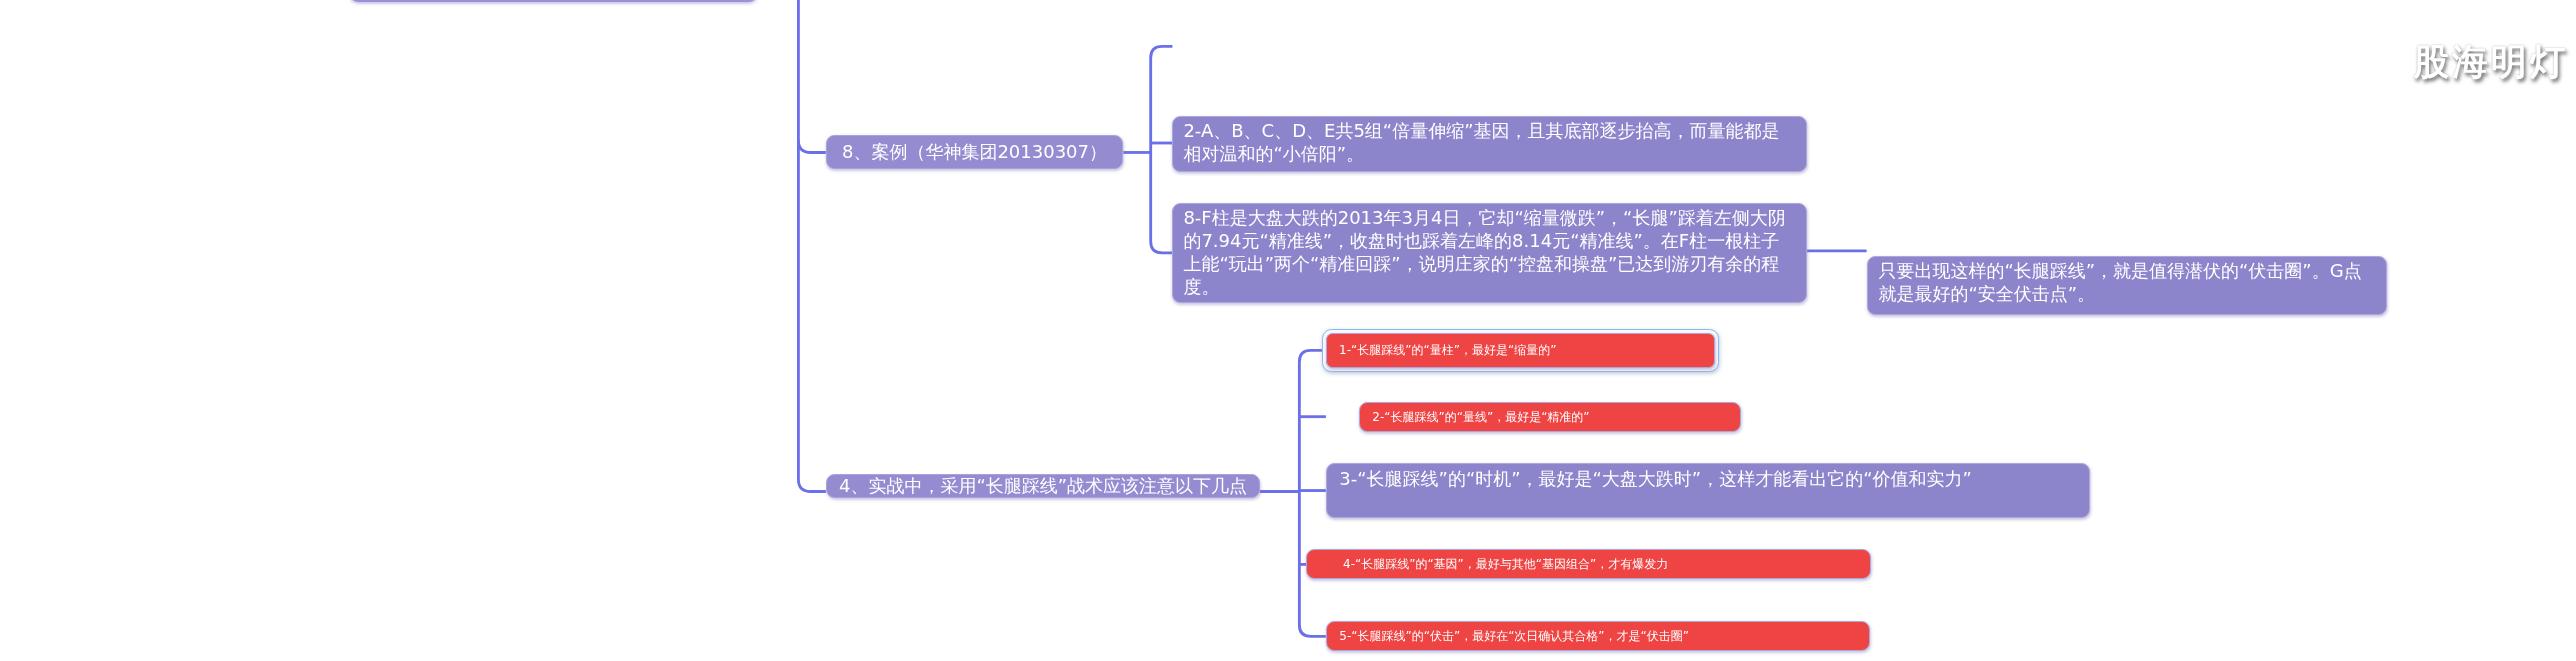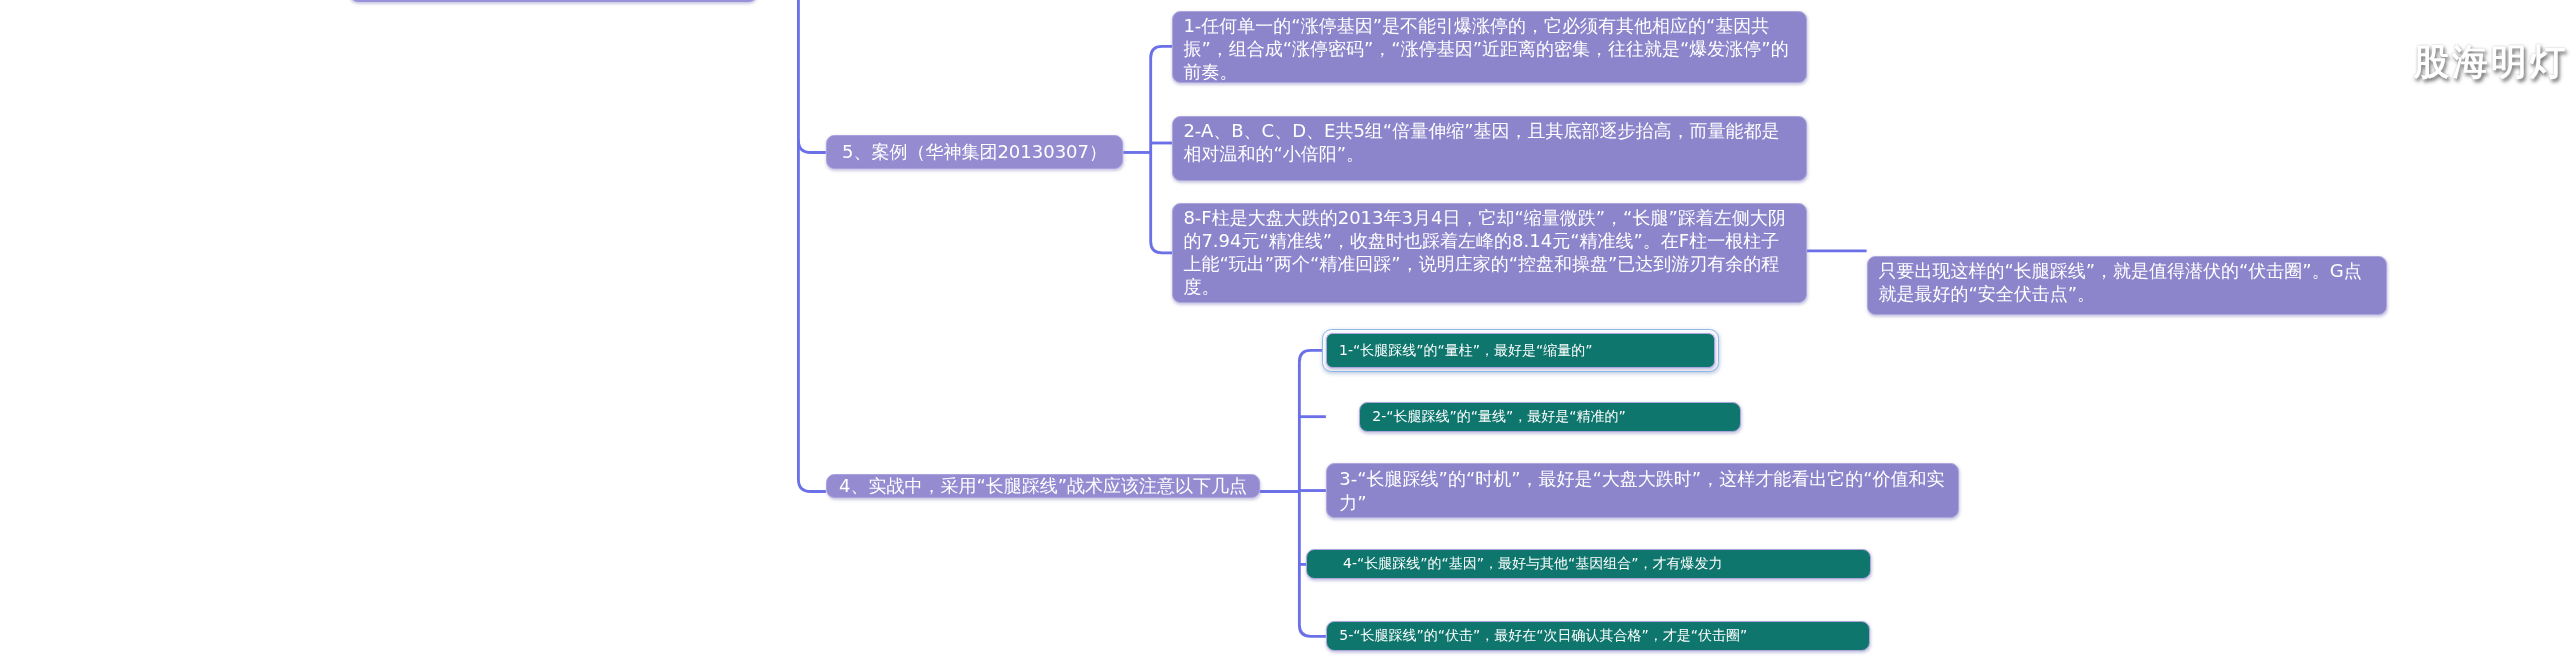--- a/index.html
+++ b/index.html
@@ -15,23 +15,23 @@
     font-size:18px;white-space:nowrap;
     box-shadow:0.9px 1.9px 2.8px rgba(140,135,190,.45);
   }
   .para-node{
     background:#8d85cb;border:1.9px solid #aea7dd;
     font-size:18px;line-height:23px;padding:1.9px 10.4px;
     overflow:hidden;text-align:left;
     box-shadow:0.9px 1.9px 2.8px rgba(140,135,190,.45);
   }
   .leaf-node{
-    background:#0f766e;border:1.9px solid #aea7dd;
+    background:#ef4444;border:1.9px solid #aea7dd;
     display:flex;align-items:center;
-    font-size:14px;white-space:nowrap;padding:0 12.3px;
+    font-size:12px;white-space:nowrap;padding:0 12.3px;
     overflow:hidden;
     box-shadow:0.9px 1.9px 2.8px rgba(140,135,190,.45);
   }
   .para-leaf{
     background:#8d85cb;border:1.9px solid #aea7dd;
     font-size:18px;line-height:24px;padding:2.8px 12.3px;
     overflow:hidden;text-align:left;
     box-shadow:0.9px 1.9px 2.8px rgba(140,135,190,.45);
   }
   .selected-wrap{
@@ -69,42 +69,41 @@
       <path d="M1400 370 H1384 Q1372 370 1372 382 V660 Q1372 672 1384 672 H1400"></path>
       <path d="M1372 440 H1400"></path>
       <path d="M1372 518 H1400"></path>
       <path d="M1372 596 H1400"></path>
     </g>
   </svg>
 
   <div class="clipped-node" style="left:349px;top:-38px;width:409px;height:40px;"></div>
 
   <div class="node title-node" style="left:826px;top:135px;width:297px;height:34px;">
-    <span>5、案例（华神集团20130307）</span>
+    <span>8、案例（华神集团20130307）</span>
   </div>
 
-  <div class="node para-node" style="left:1172px;top:11.4px;width:635px;height:72px;">1-任何单一的“涨停基因”是不能引爆涨停的，它必须有其他相应的“基因共振”，组合成“涨停密码”，“涨停基因”近距离的密集，往往就是“爆发涨停”的前奏。</div>
 
-  <div class="node para-node" style="left:1172px;top:116px;width:635px;height:65px;">2-A、B、C、D、E共5组“倍量伸缩”基因，且其底部逐步抬高，而量能都是相对温和的“小倍阳”。</div>
+  <div class="node para-node" style="left:1172px;top:116px;width:635px;height:56px;">2-A、B、C、D、E共5组“倍量伸缩”基因，且其底部逐步抬高，而量能都是相对温和的“小倍阳”。</div>
 
   <div class="node para-node" style="left:1172px;top:203px;width:635px;height:100px;">8-F柱是大盘大跌的2013年3月4日，它却“缩量微跌”，“长腿”踩着左侧大阴的7.94元“精准线”，收盘时也踩着左峰的8.14元“精准线”。在F柱一根柱子上能“玩出”两个“精准回踩”，说明庄家的“控盘和操盘”已达到游刃有余的程度。</div>
 
   <div class="node para-node" style="left:1867px;top:221px;width:520px;height:59px;margin-top:35px;">只要出现这样的“长腿踩线”，就是值得潜伏的“伏击圈”。G点就是最好的“安全伏击点”。</div>
 
   <div class="node title-node" style="left:826px;top:474px;width:434px;height:24px;">
     <span>4、实战中，采用“长腿踩线”战术应该注意以下几点</span>
   </div>
 
   <div class="selected-wrap" style="left:1322px;top:329px;width:397px;height:43px;">
     <div class="node leaf-node">1-“长腿踩线”的“量柱”，最好是“缩量的”</div>
   </div>
 
   <div class="node leaf-node" style="left:1326px;top:402px;width:382px;height:30px;margin-left:33px;">2-“长腿踩线”的“量线”，最好是“精准的”</div>
 
-  <div class="node para-leaf" style="left:1326px;top:463px;width:633px;height:55px;">3-“长腿踩线”的“时机”，最好是“大盘大跌时”，这样才能看出它的“价值和实力”</div>
+  <div class="node para-leaf" style="left:1326px;top:463px;width:764px;height:55px;">3-“长腿踩线”的“时机”，最好是“大盘大跌时”，这样才能看出它的“价值和实力”</div>
 
   <div class="node leaf-node" style="left:1306px;top:549px;width:565px;height:30px;padding-left:36px;">4-“长腿踩线”的“基因”，最好与其他“基因组合”，才有爆发力</div>
 
   <div class="node leaf-node" style="left:1326px;top:621px;width:544px;height:30px;">5-“长腿踩线”的“伏击”，最好在“次日确认其合格”，才是“伏击圈”</div>
 
   <div class="watermark">股海明灯</div>
 
 </div>
 
 

